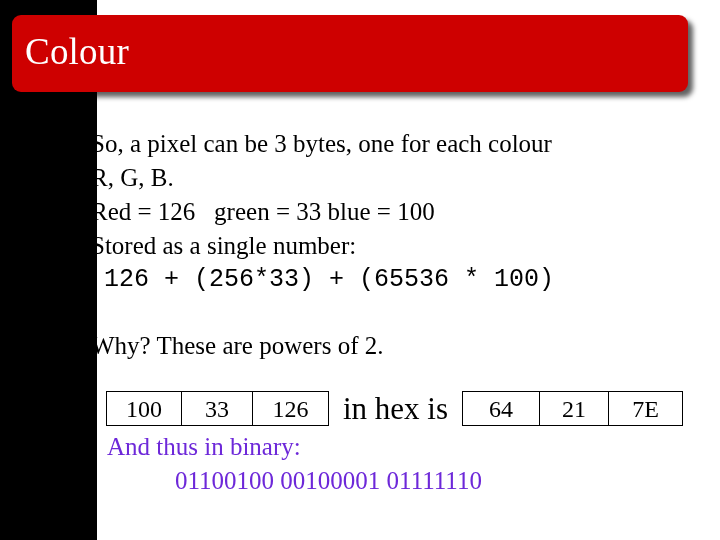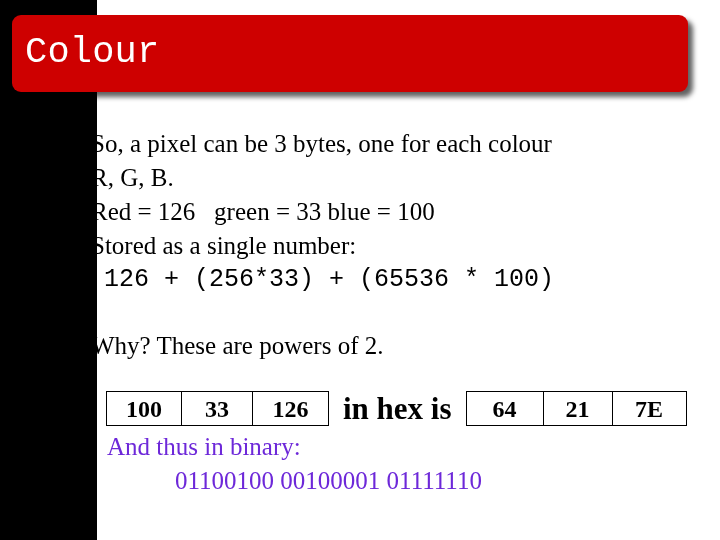--- a/index.html
+++ b/index.html
@@ -43,21 +43,21 @@
     border-radius: 9px;
     box-shadow: 5px 5px 5px rgba(0,0,0,0.62);
   }
   #title-text {
     position: absolute;
     left: 13px;
     top: 6px;
     font-size: 37px;
     line-height: 62px;
     color: #ffffff;
-    font-family: Liberation Mono, monospace;
+    font-family: Liberation Serif, serif;
     white-space: nowrap;
     letter-spacing: 0.2px;
   }
   
   #body-block {
     position: absolute;
     left: 91px;
     top: 127px;
     width: 600px;
     color: #000000;
@@ -77,21 +77,20 @@
   #spacer-line {
     height: 32px;
   }
   
   #table-row {
     position: absolute;
     left: 106px;
     top: 391px;
     width: 600px;
     height: 38px;
-    font-weight: bold;
   }
   .num-table {
     border-collapse: collapse;
     table-layout: fixed;
     float: left;
   }
   .num-table td {
     border: 1px solid #000000;
     height: 34px;
     text-align: center;

